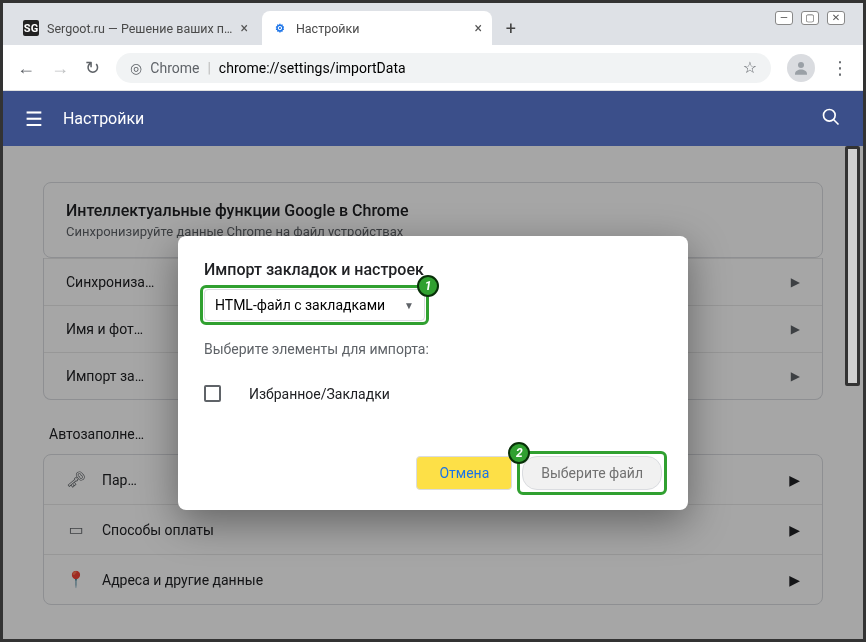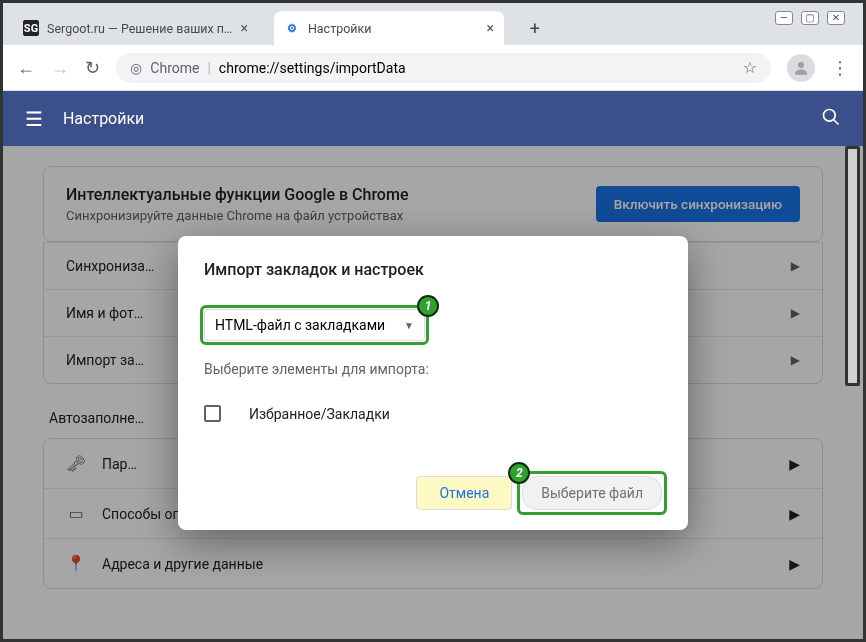--- a/index.html
+++ b/index.html
@@ -1,62 +1,62 @@
 <!DOCTYPE html>
 <html><head>
 <meta charset="utf-8">
 <style>
 *{box-sizing:border-box;margin:0;padding:0;font-family:"Segoe UI",Roboto,Arial,sans-serif}
 body{width:866px;height:642px;background:#fff;border:3px solid #333;position:relative;overflow:hidden}
 .window-controls{position:absolute;top:8px;right:18px;display:flex;gap:8px;z-index:20}
 .wc-btn{width:18px;height:14px;border:1px solid #888;border-radius:3px;display:flex;align-items:center;justify-content:center;background:#fff;cursor:pointer;font-size:10px;line-height:1;color:#555}
-.tabstrip{display:flex;align-items:center;height:42px;background:#dee1e6;padding:8px 10px 0 10px;gap:16px}
+.tabstrip{display:flex;align-items:center;height:42px;background:#dee1e6;padding:8px 10px 0 10px;gap:4px}
 .tab{display:flex;align-items:center;height:34px;padding:0 10px;min-width:230px;background:#dee1e6;border-radius:8px 8px 0 0;font-size:12.5px;color:#4a4a4a;gap:8px;cursor:pointer}
 .tab.active{background:#fff}
 .tab .favicon{width:16px;height:16px;display:flex;align-items:center;justify-content:center;font-size:11px;font-weight:bold}
 .tab .close-x{margin-left:auto;font-size:14px;color:#555}
 .newtab{width:30px;height:30px;display:flex;align-items:center;justify-content:center;font-size:18px;color:#444;cursor:pointer}
 .addrbar{display:flex;align-items:center;height:46px;background:#fff;padding:0 14px;gap:16px;border-bottom:1px solid #e0e0e0}
 .nav-ic{color:#5f6368;font-size:18px;cursor:pointer}
 .addr-field{flex:1;display:flex;align-items:center;height:30px;background:#f1f3f4;border-radius:15px;padding:0 14px;font-size:14px;color:#5f6368;gap:8px}
 .addr-field .path{color:#000000}
 .star{color:#5f6368;font-size:16px}
 .avatar{width:28px;height:28px;border-radius:50%;background:#dadce0;display:flex;align-items:center;justify-content:center}
 .menu-dots{font-size:18px;color:#5f6368}
 .app-header{background:#3b4f8a;color:#fff;height:55px;display:flex;align-items:center;padding:0 22px;gap:20px}
 .hamb{font-size:20px}
 .app-title{font-size:16px}
 .search-ic{margin-left:auto;font-size:18px}
 .content{background:#fff;padding:0 40px 40px 40px;height:calc(100% - 143px);position:relative;overflow:hidden}
 .scrollbar{position:absolute;right:3px;top:143px;width:15px;height:240px;background:#d0d0d0;border:3px solid #333;border-radius:2px}
-.sync-card{border:1px solid #dadce0;border-radius:8px;margin-top:20px;padding:18px 22px;display:flex;align-items:center;gap:18px}
+.sync-card{border:1px solid #dadce0;border-radius:8px;margin-top:36px;padding:18px 22px;display:flex;align-items:center;gap:18px}
 .sync-text h3{font-size:16px;color:#202124;font-weight:500;margin-bottom:4px}
 .sync-text p{font-size:13px;color:#5f6368}
 .sync-btn{margin-left:auto;background:#1a73e8;color:#fff;border:none;border-radius:4px;padding:10px 18px;font-size:13.5px;font-weight:500;cursor:pointer}
 .list-card{border:1px solid #dadce0;border-top:none;border-radius:0 0 8px 8px}
 .list-row{display:flex;align-items:center;padding:15px 22px;border-top:1px solid #e8e8e8;font-size:14px;color:#202124;cursor:pointer}
 .list-row .chev{margin-left:auto;color:#5f6368;font-size:12px}
 .section-label{font-size:14px;color:#202124;margin:26px 0 12px 6px}
 .auto-card{border:1px solid #dadce0;border-radius:8px}
 .auto-row{display:flex;align-items:center;padding:15px 22px;border-bottom:1px solid #e8e8e8;font-size:14px;color:#202124;cursor:pointer;gap:16px}
 .auto-row:last-child{border-bottom:none}
 .row-ic{width:20px;color:#5f6368;font-size:16px;text-align:center}
 .overlay{position:absolute;inset:0;background:rgba(0,0,0,0.35);display:flex;align-items:flex-start;justify-content:center;padding-top:90px}
 .modal{width:510px;background:#fff;border-radius:8px;padding:24px 26px 20px 26px;box-shadow:0 12px 40px rgba(0,0,0,0.4);position:relative}
-.modal h2{font-size:16px;font-weight:500;color:#202124;margin-bottom:30px}
+.modal h2{font-size:16px;font-weight:500;color:#202124;margin-bottom:10px}
 .dd-wrap{position:relative;display:inline-block}
 .dropdown{display:flex;align-items:center;justify-content:space-between;width:221px;border:1px solid #dadce0;border-radius:4px;padding:7px 10px;font-size:14px;cursor:pointer}
 .dd-arrow{font-size:10px;color:#5f6368}
 .ring{position:absolute;border:3px solid #30a030;border-radius:6px;pointer-events:none}
 .badge{position:absolute;width:22px;height:22px;border-radius:50%;background:#30a030;border:2px solid #083008;color:#fff;font-size:12px;font-weight:bold;display:flex;align-items:center;justify-content:center;font-style:italic}
 .hint{font-size:14px;color:#5f6368;margin:20px 0 28px 0}
 .chk-row{display:flex;align-items:center;gap:28px;font-size:14px;color:#202124}
 .chk{width:17px;height:17px;border:2px solid #5f6368;border-radius:2px}
 .btn-row{display:flex;justify-content:flex-end;gap:10px;margin-top:54px}
-.btn-cancel{background:#fef9c3;border:1px solid #dadce0;border-radius:4px;padding:8px 22px;font-size:14px;color:#1a73e8;cursor:pointer}
+.btn-cancel{background:#fde047;border:1px solid #dadce0;border-radius:4px;padding:8px 22px;font-size:14px;color:#1a73e8;cursor:pointer}
 .btn-file-wrap{position:relative}
 .btn-file{background:#f1f1f1;border:1px solid #dadce0;border-radius:15px;padding:8px 18px;font-size:14px;color:#717171;cursor:pointer}
 </style>
 </head>
 <body>
 
 <div class="window-controls">
   <div class="wc-btn">—</div>
   <div class="wc-btn">▢</div>
   <div class="wc-btn">✕</div>
@@ -106,21 +106,20 @@
       </svg>
   </span>
 </div>
 
 <div class="content">
   <div class="sync-card">
     <div class="sync-text">
       <h3>Интеллектуальные функции Google в Chrome</h3>
       <p>Синхронизируйте данные Chrome на файл устройствах</p>
     </div>
-    <button class="sync-btn">Включить синхронизацию</button>
   </div>
   <div class="list-card">
     <div class="list-row">
         <span>Синхрониза…</span>
         <span class="chev">▶</span>
       </div>
     <div class="list-row">
         <span>Имя и фот…</span>
         <span class="chev">▶</span>
       </div>

